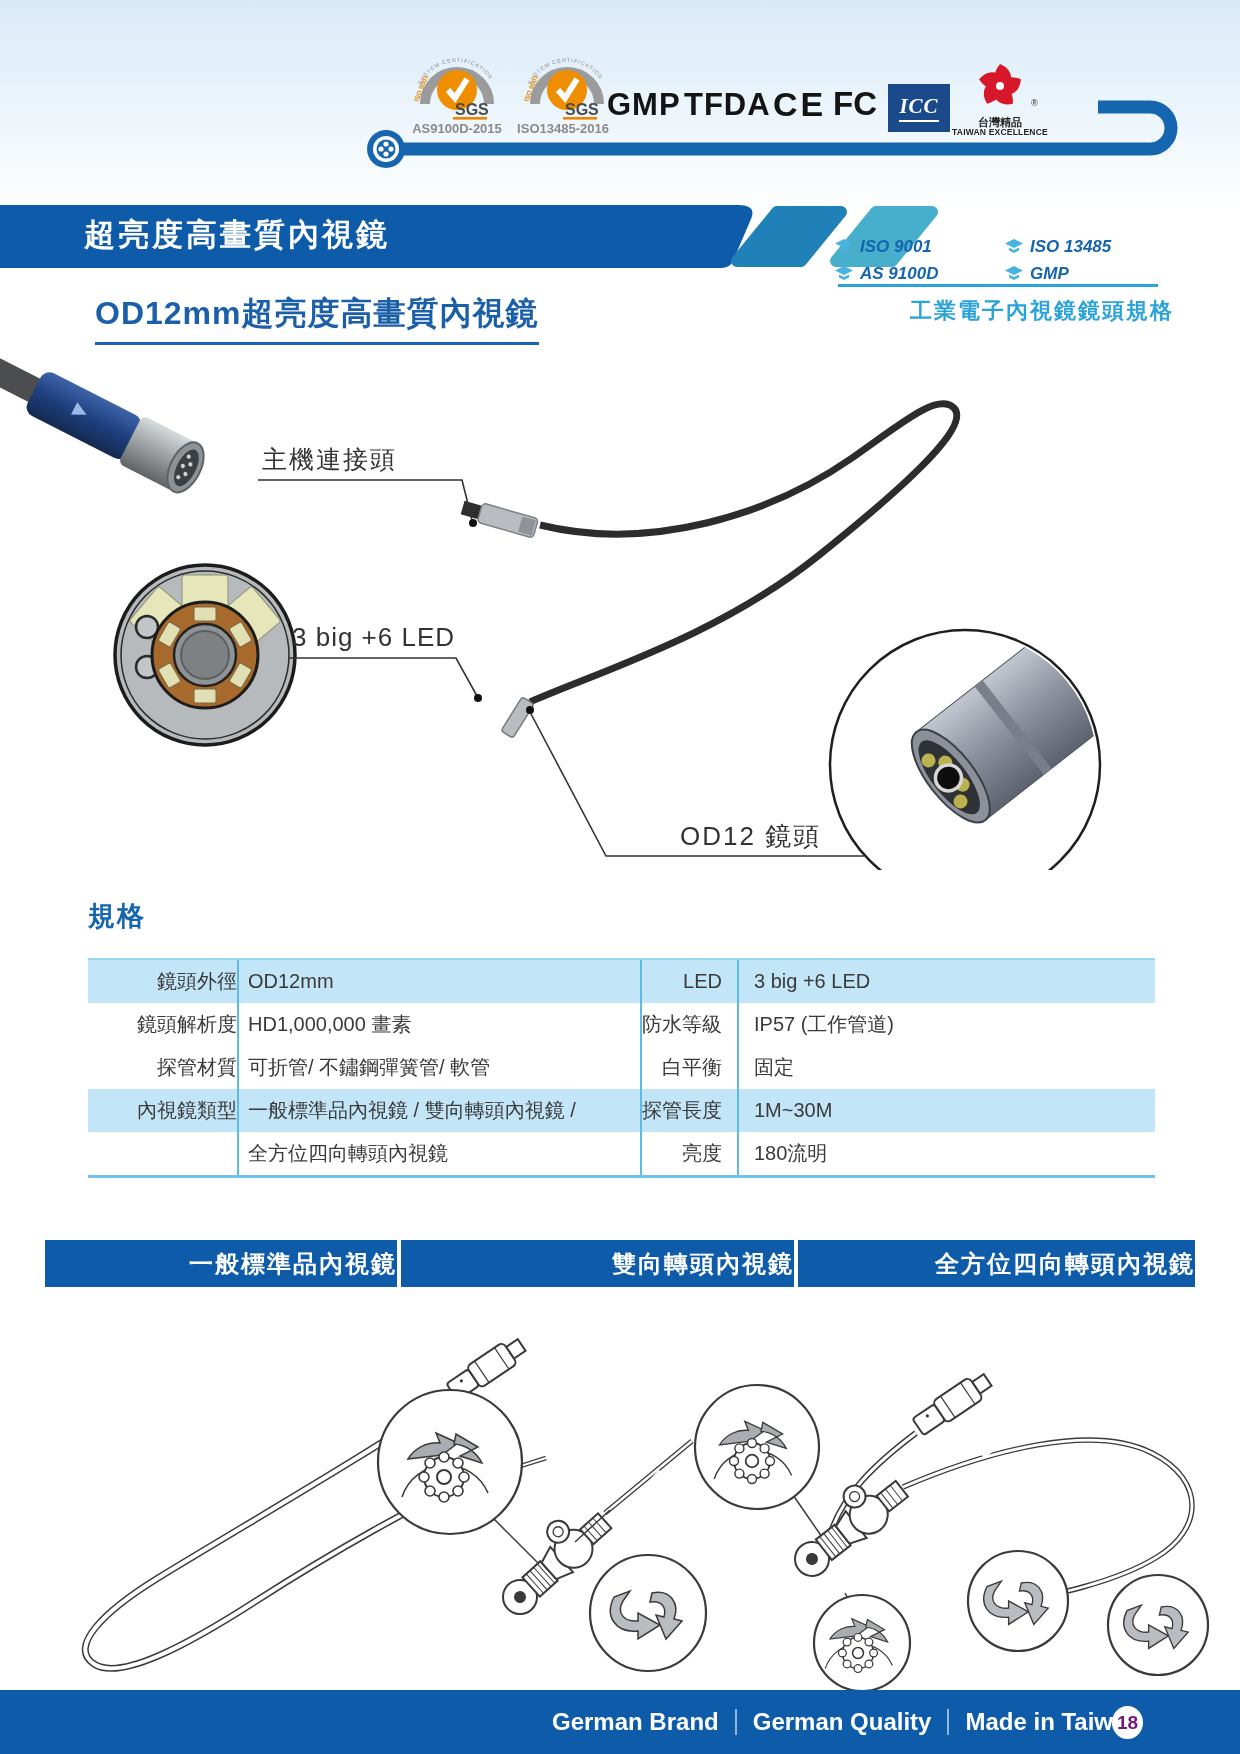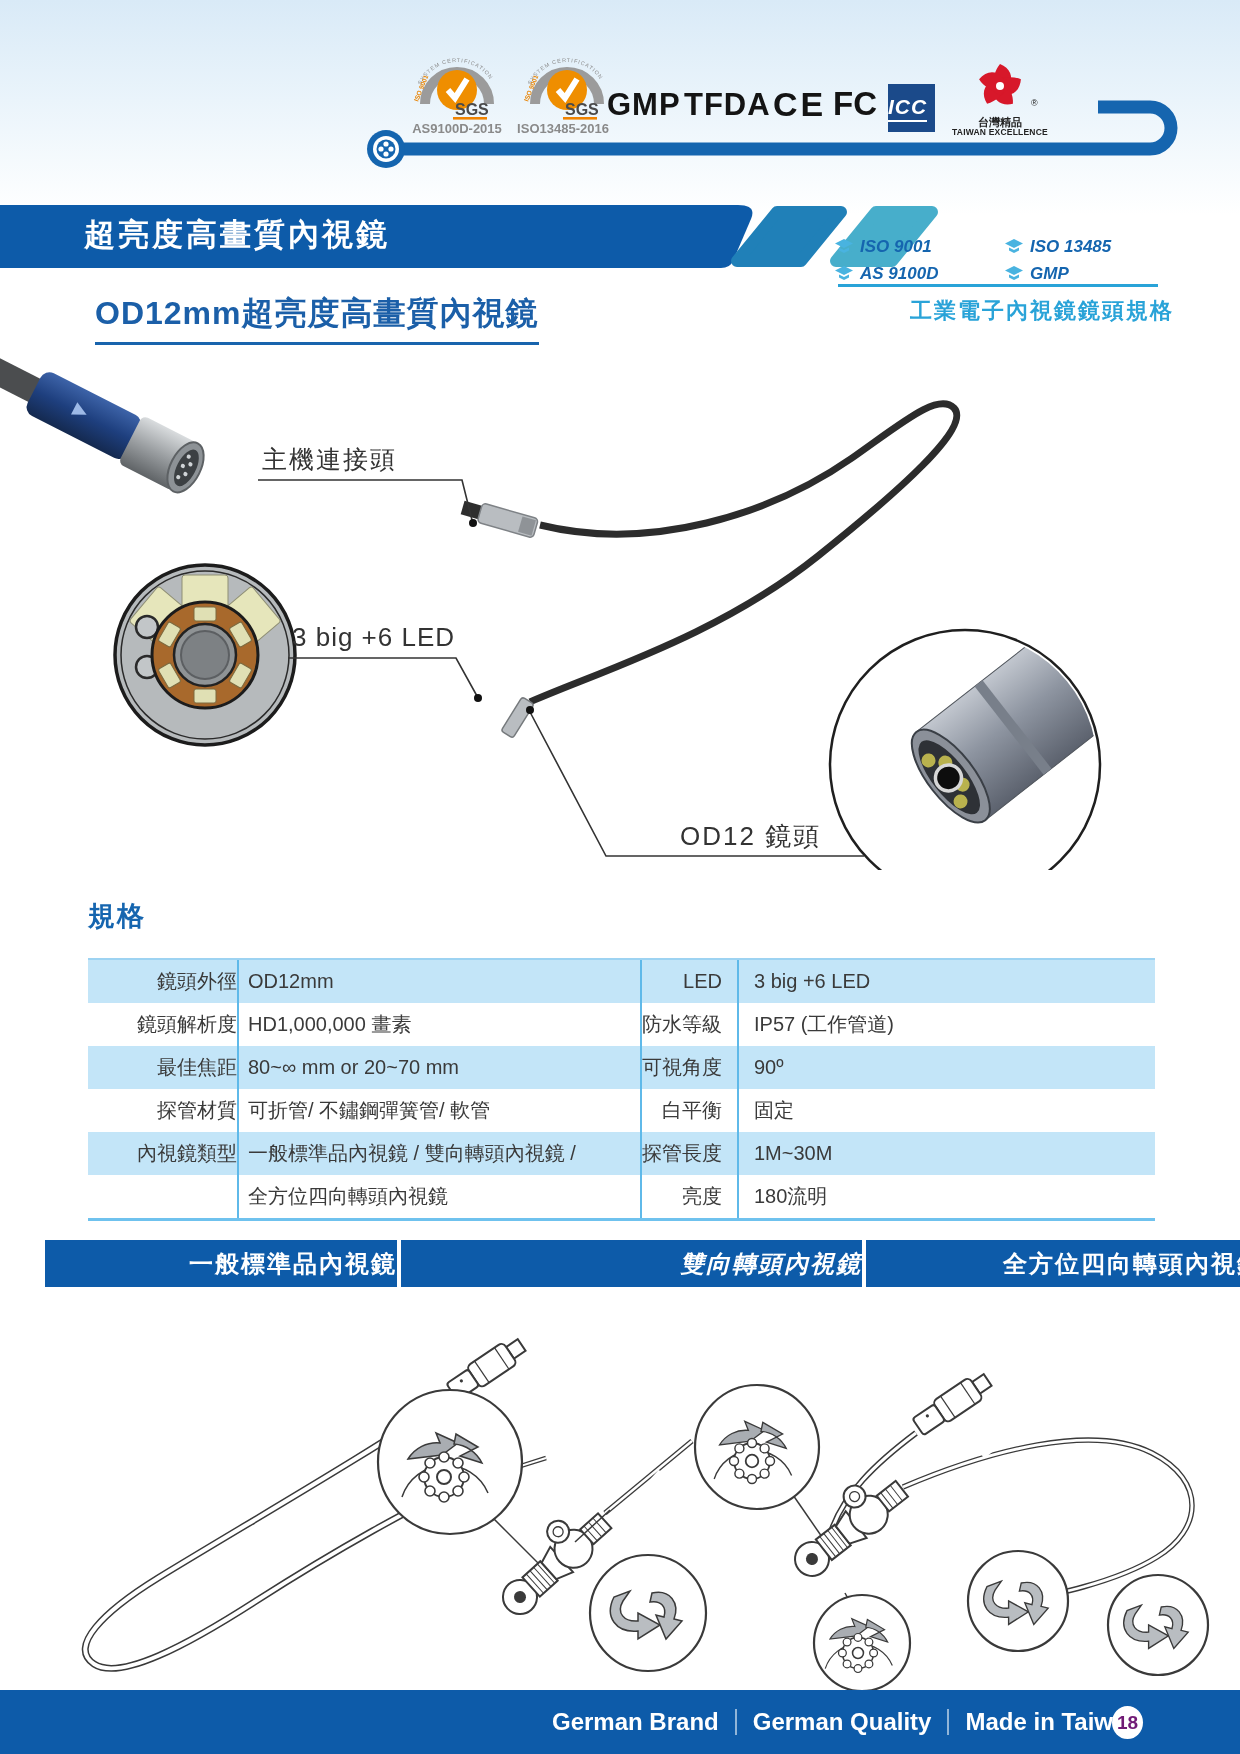--- a/index.html
+++ b/index.html
@@ -6,21 +6,21 @@
   .page{position:relative;width:1240px;height:1754px;margin:0 auto;overflow:hidden;
         background:linear-gradient(180deg,#d9eaf7 0px,#eaf4fb 100px,#ffffff 215px,#ffffff 100%);
         font-family:"Liberation Sans","DejaVu Sans",sans-serif;color:#333;}
   .abs{position:absolute;}
   
   .sgs-label{position:absolute;width:110px;text-align:center;font-size:13px;font-weight:bold;color:#8a8a8a;}
   .mark{position:absolute;font-weight:bold;color:#141414;}
   .gmp,.tfda{font-size:31px;letter-spacing:1px;}
   .ce{font-size:34px;letter-spacing:3px;}
   .fc{font-size:33px;letter-spacing:0px;}
-  .icc-box{position:absolute;width:47px;height:48px;background:#1b4a8a;display:flex;align-items:center;}
+  .icc-box{position:absolute;width:62px;height:48px;background:#1b4a8a;display:flex;align-items:center;justify-content:center;font-family:Liberation Serif, serif;}
   .icc-box span{color:#fff;font-weight:bold;font-style:italic;font-size:21px;border-bottom:2px solid #fff;padding-bottom:1px;letter-spacing:1px;}
   .twx{position:absolute;width:110px;text-align:center;line-height:1.1;}
   .twx .zh{font-size:11px;font-weight:bold;color:#222;}
   .twx .en{font-size:8.5px;font-weight:bold;color:#222;letter-spacing:.2px;}
   
   .page-title{position:absolute;left:84px;top:214px;color:#fff;font-size:31px;font-weight:bold;letter-spacing:3px;}
   .badges{position:absolute;left:835px;top:233px;width:340px;display:grid;grid-template-columns:150px 150px;grid-auto-rows:27px;column-gap:20px;}
   .badge-item{display:flex;align-items:center;gap:7px;}
   .badge-item span{color:#1565af;font-size:17px;font-weight:bold;font-style:italic;}
   .badge-rule{position:absolute;left:838px;top:284px;width:320px;height:3px;background:#29a3d8;}
@@ -33,21 +33,21 @@
   .spec-row{display:flex;height:43px;line-height:43px;font-size:20px;color:#3a3a3a;background:#fff;}
   .spec-row.blue{background:#c3e5f8;}
   .cell{overflow:hidden;white-space:nowrap;box-sizing:border-box;}
   .lab1{width:149px;text-align:right;}
   .val1{width:403px;padding-left:9px;border-left:2px solid #5fb9e9;}
   .lab2{width:97px;text-align:right;padding-right:15px;border-left:2px solid #5fb9e9;}
   .val2{width:393px;padding-left:15px;border-left:2px solid #5fb9e9;}
   
   .type-bars{position:absolute;left:45px;top:1240px;display:flex;gap:4px;}
   .type-bar{height:47px;line-height:47px;background:#0d5ba9;color:#ffffff;text-align:right;font-size:24px;font-weight:bold;letter-spacing:2px;}
-  .tb1{width:352px;} .tb2{width:461px;font-style:italic;} .tb3{width:397px;}
+  .tb1{width:352px;} .tb2{width:393px;} .tb3{width:397px;}
   
   .footer{position:absolute;left:0;top:1690px;width:1240px;height:64px;background:#0d5ba9;}
   .footer-items{position:absolute;left:552px;top:0;height:64px;display:flex;align-items:center;gap:16px;}
   .footer-items span{color:#fff;font-size:24px;font-weight:bold;white-space:nowrap;}
   .fsep{width:2px;height:26px;background:rgba(255,255,255,.55);}
   .page-badge{position:absolute;left:1112px;top:16px;width:31px;height:33px;background:#fff;border-radius:50%;
               display:flex;align-items:center;justify-content:center;font-size:19px;font-weight:bold;color:#701a75;}
   svg text{font-family:"Liberation Sans","DejaVu Sans",sans-serif;}
 </style>
 </head>
@@ -289,26 +289,20 @@
       <div class="cell val1">OD12mm</div>
       <div class="cell lab2">LED</div>
       <div class="cell val2">3 big +6 LED</div>
     </div>
     <div class="spec-row">
       <div class="cell lab1">鏡頭解析度</div>
       <div class="cell val1">HD1,000,000 畫素</div>
       <div class="cell lab2">防水等級</div>
       <div class="cell val2">IP57 (工作管道)</div>
     </div>
-    <div class="spec-row blue">
-      <div class="cell lab1">最佳焦距</div>
-      <div class="cell val1">80~∞ mm or 20~70 mm</div>
-      <div class="cell lab2">可視角度</div>
-      <div class="cell val2">90º</div>
-    </div>
     <div class="spec-row">
       <div class="cell lab1">探管材質</div>
       <div class="cell val1">可折管/ 不鏽鋼彈簧管/ 軟管</div>
       <div class="cell lab2">白平衡</div>
       <div class="cell val2">固定</div>
     </div>
     <div class="spec-row blue">
       <div class="cell lab1">內視鏡類型</div>
       <div class="cell val1">一般標準品內視鏡 / 雙向轉頭內視鏡 /</div>
       <div class="cell lab2">探管長度</div>

